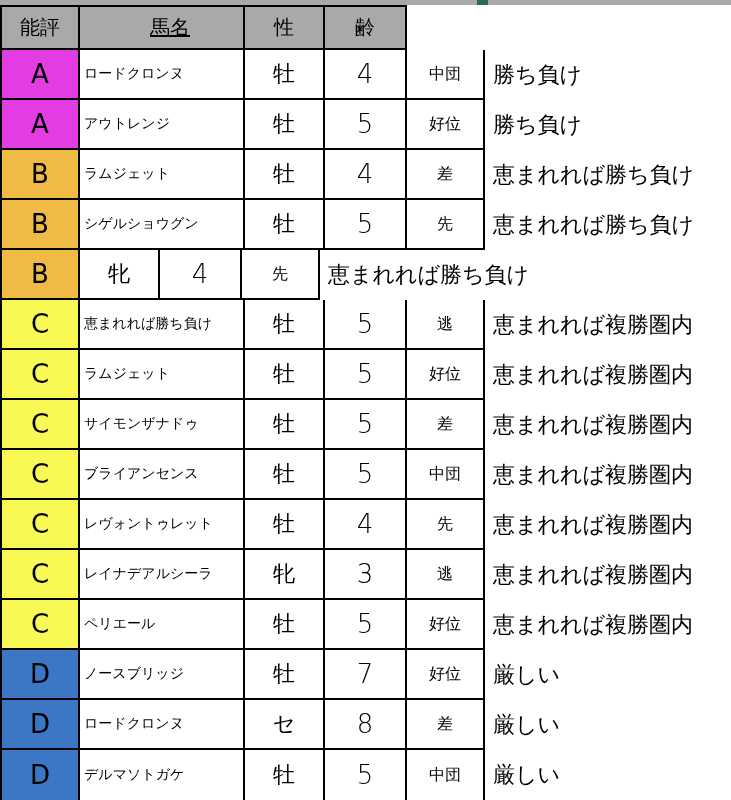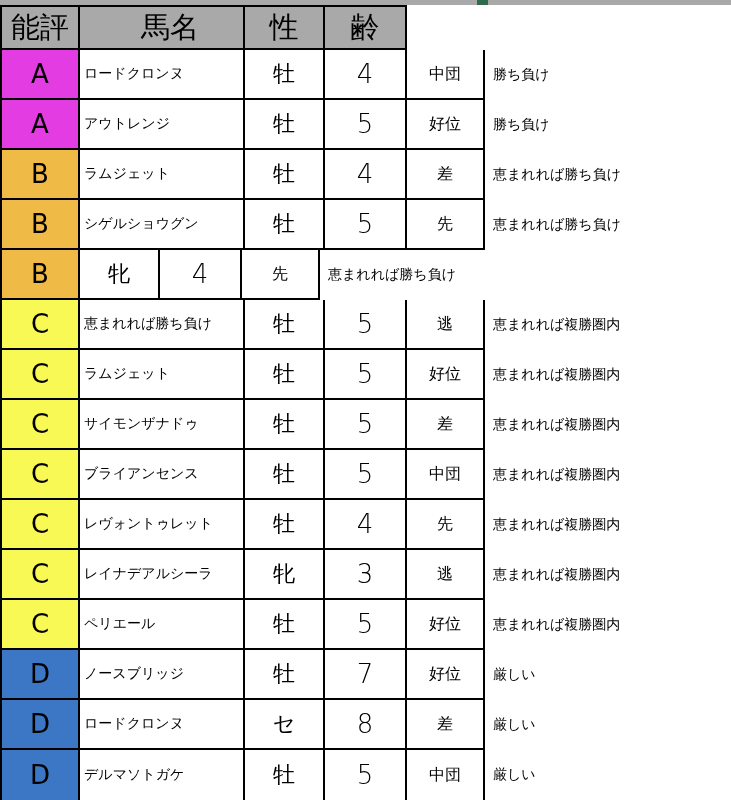--- a/index.html
+++ b/index.html
@@ -23,51 +23,51 @@
   .row{display:flex;}
   .cell{
     box-sizing:border-box;
     border-right:2px solid #000;
     border-bottom:2px solid #000;
     display:flex;align-items:center;justify-content:center;
     background:#ffffff;
     height:50px;
   }
   .row .cell:first-child{border-left:2px solid #000;}
-  .header-row .cell{border-top:2px solid #000;height:45px;background:#a9a9a9;font-size:29px;}
+  .header-row .cell{border-top:2px solid #000;height:45px;background:#a9a9a9;font-size:20px;}
   .col-rating{width:80px;font-size:26px;}
   .col-name{width:165px;font-size:14px;justify-content:flex-start;padding-left:4px;}
   .col-sex{width:80px;font-size:22px;}
   .col-age{width:82px;font-size:26px;font-weight:300;}
   .col-pos{width:78px;font-size:16px;}
   .col-comment{
     box-sizing:border-box;
     width:244px;height:50px;
     display:flex;align-items:center;justify-content:flex-start;
-    padding-left:8px;font-size:14px;background:transparent;
+    padding-left:8px;font-size:22px;background:transparent;
   }
   .header-row .col-comment{height:45px;}
   .rating-a{background:#e23ce2;}
   .rating-b{background:#efba45;}
   .rating-c{background:#f9f955;}
   .rating-d{background:#3b77c5;}
   .last .cell{border-bottom:none;}
 </style>
 </head>
 <body>
 
 <div class="sheet">
   <div class="top-strip"></div>
   <div class="green-marker"></div>
 
   <div class="table">
 
     <div class="row header-row">
       <div class="cell col-rating">能評</div>
-      <div class="cell col-name" style="justify-content:center;padding-left:17px;">馬名</div>
+      <div class="cell col-name" style="justify-content:center;padding-left:17px;text-decoration:underline;">馬名</div>
       <div class="cell col-sex">性</div>
       <div class="cell col-age">齢</div>
       <div class="col-comment"></div>
     </div>
 
     <div class="row">
       <div class="cell col-rating rating-a">A</div>
       <div class="cell col-name">ロードクロンヌ</div>
       <div class="cell col-sex">牡</div>
       <div class="cell col-age">4</div>

